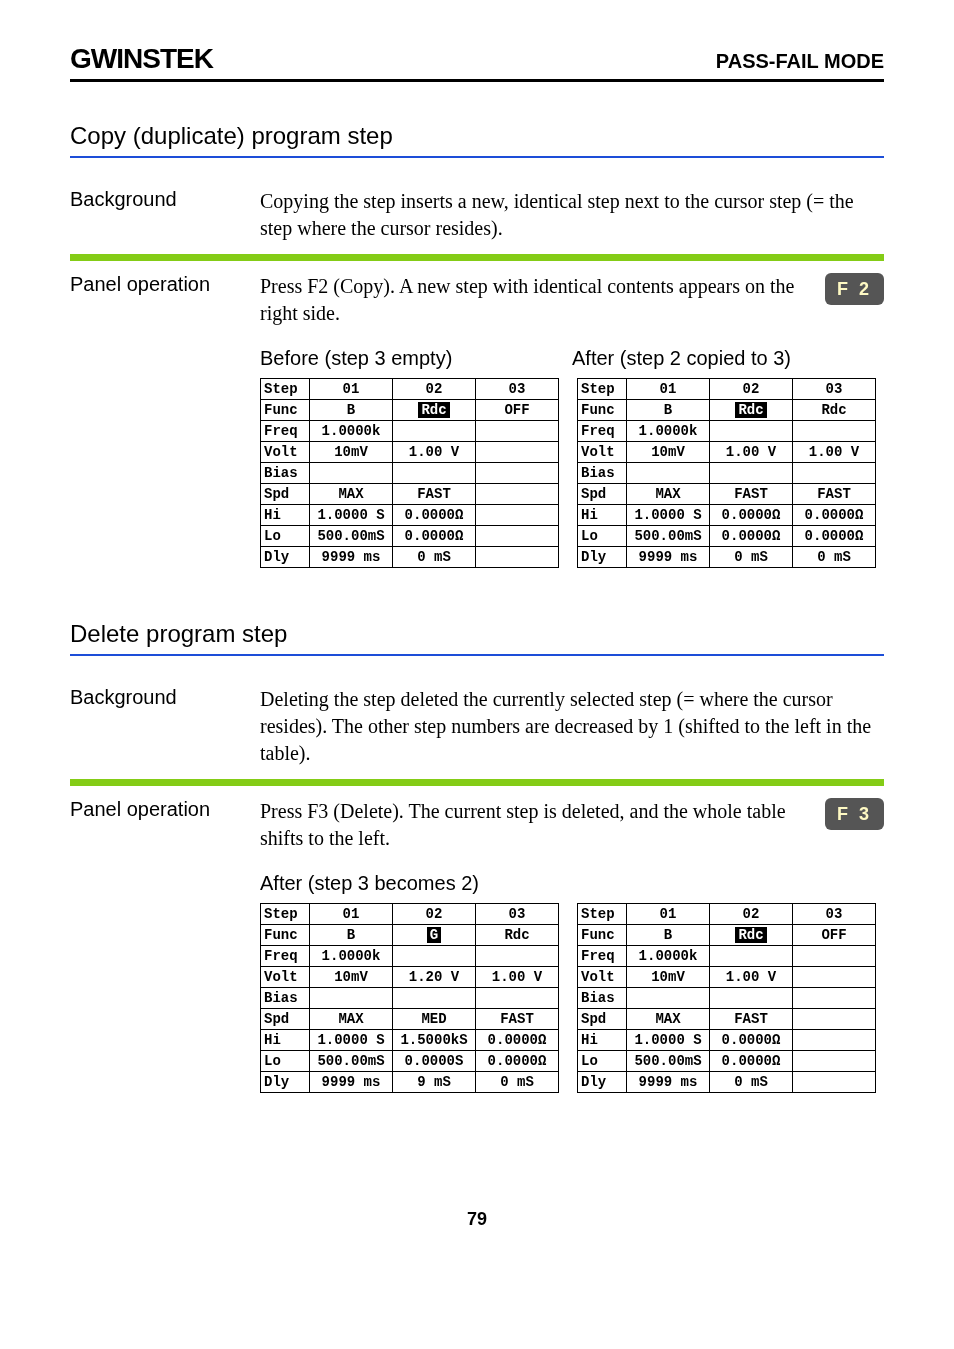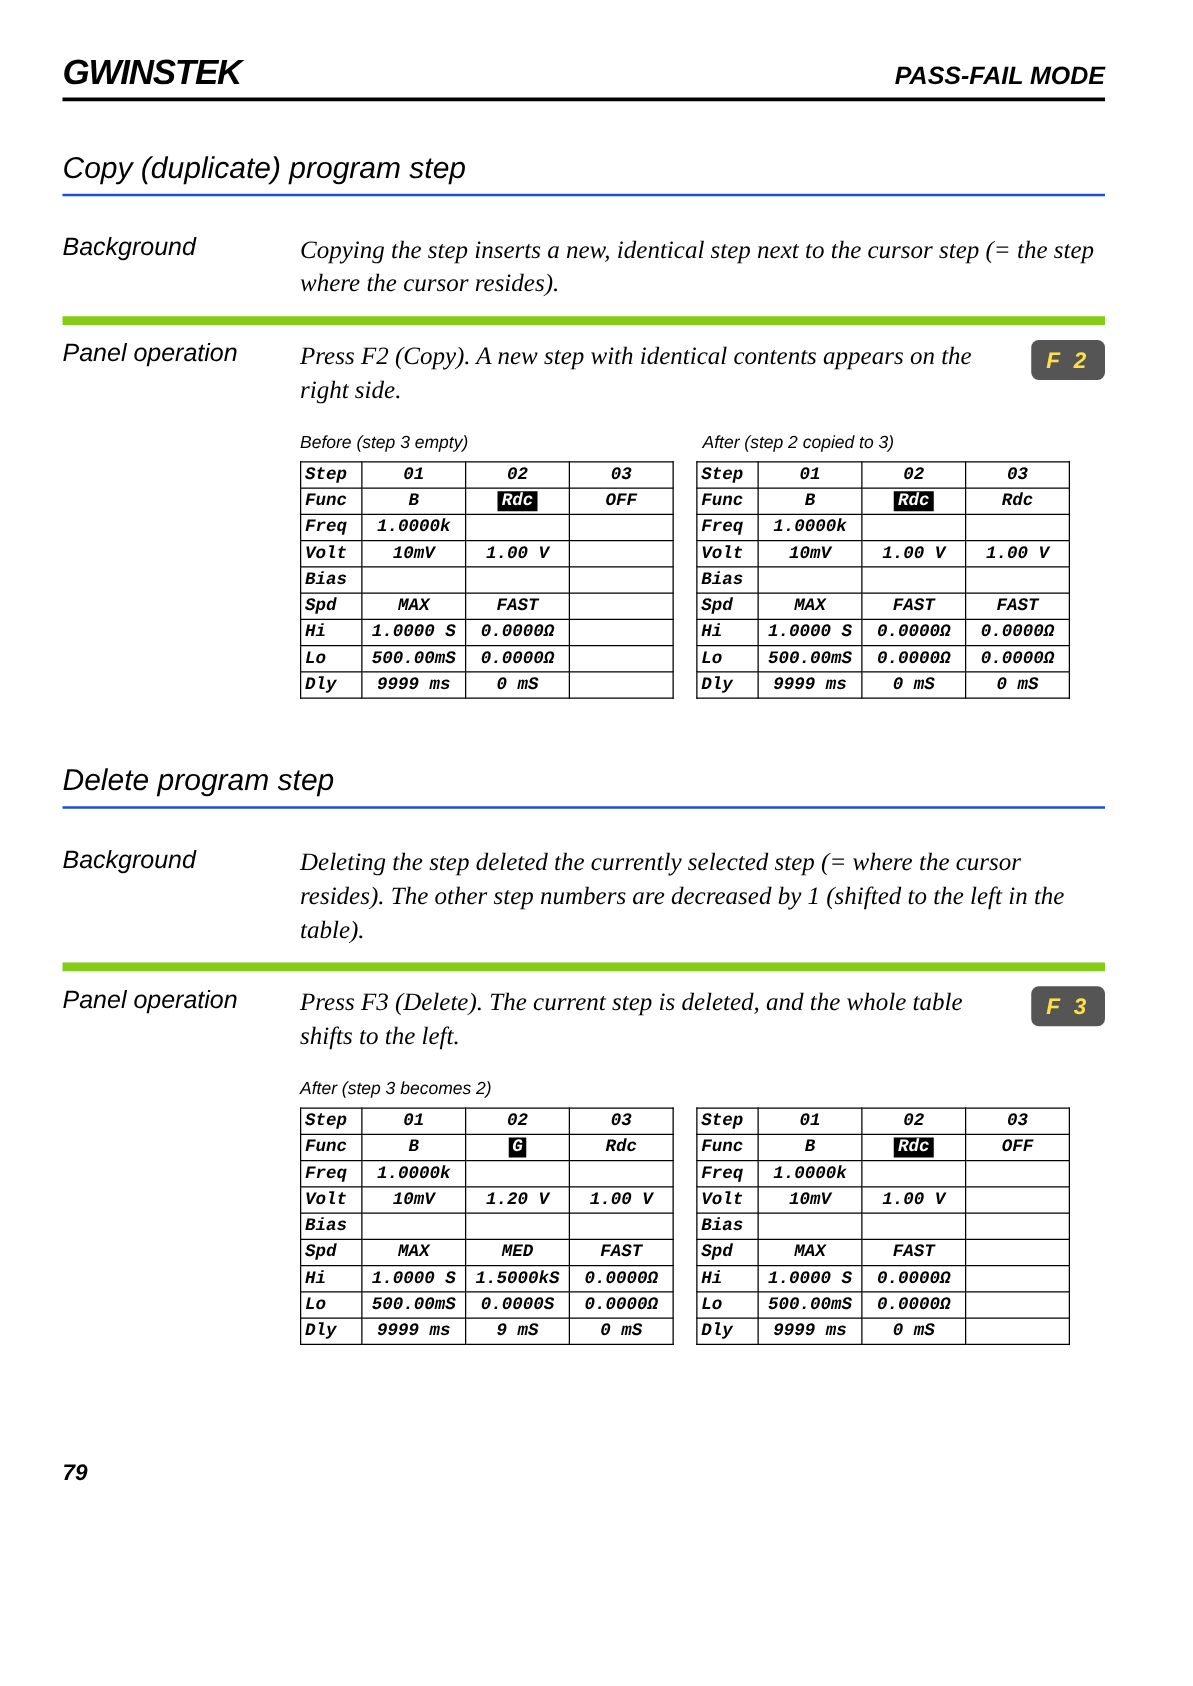--- a/index.html
+++ b/index.html
@@ -4,22 +4,21 @@
 <style>
   body {
     margin: 0;
     padding: 0;
     font-family: 'Segoe UI', 'Helvetica Neue', Arial, sans-serif;
     background: #fff;
     color: #000;
     width: 954px;
   }
   .page {
-    padding: 40px 70px 40px 50px;
-    font-style: italic;
+    padding: 40px 70px 40px 70px;
   }
   .top-bar {
     display: flex;
     justify-content: space-between;
     align-items: baseline;
     border-bottom: 3px solid #000;
     padding-bottom: 4px;
     margin-bottom: 40px;
   }
   .brand {
@@ -56,34 +55,34 @@
   }
   .body-col {
     flex: 1;
     font-size: 20px;
     line-height: 1.35;
     font-family: Georgia, 'Times New Roman', serif;
   }
   .keycap {
     display: inline-block;
     background: #555;
-    color: #fde047;
+    color: #fef9c3;
     font-family: Arial, sans-serif;
     font-weight: bold;
     font-size: 18px;
     padding: 4px 12px;
     border-radius: 6px;
     float: right;
     margin-left: 10px;
     letter-spacing: 3px;
   }
   .captions {
     display: flex;
     font-family: 'Segoe UI', Arial, sans-serif;
-    font-size: 14px;
+    font-size: 20px;
     margin-top: 18px;
     margin-bottom: 6px;
   }
   .captions .cap {
     flex: 1;
   }
   .tables-wrap {
     display: flex;
     gap: 18px;
   }
@@ -110,24 +109,24 @@
     padding-right: 3px;
   }
   .hilite {
     background: #000;
     color: #fff;
     padding: 0 3px;
   }
   .tcol0 { width: 42px; }
   .tcol { width: 74px; }
   .pagenum {
-    text-align: left;
+    text-align: center;
     font-weight: bold;
     font-size: 18px;
-    margin-top: 80px;
+    margin-top: 104px;
   }
 </style>
 </head>
 <body>
 
 <div class="page">
   <div class="top-bar">
     <div class="brand">GWINSTEK</div>
     <div class="mode-title">PASS-FAIL MODE</div>
   </div>

